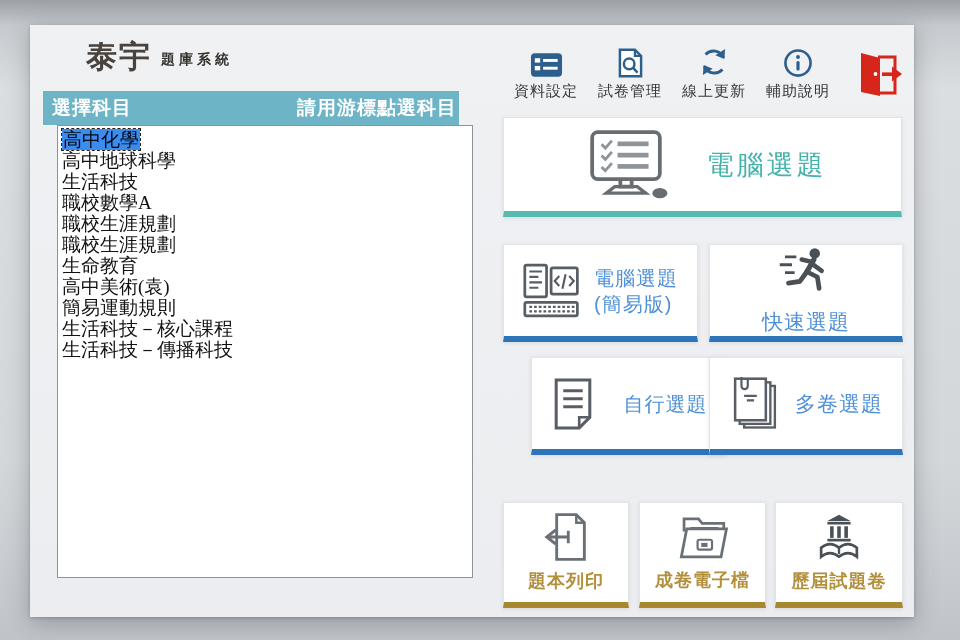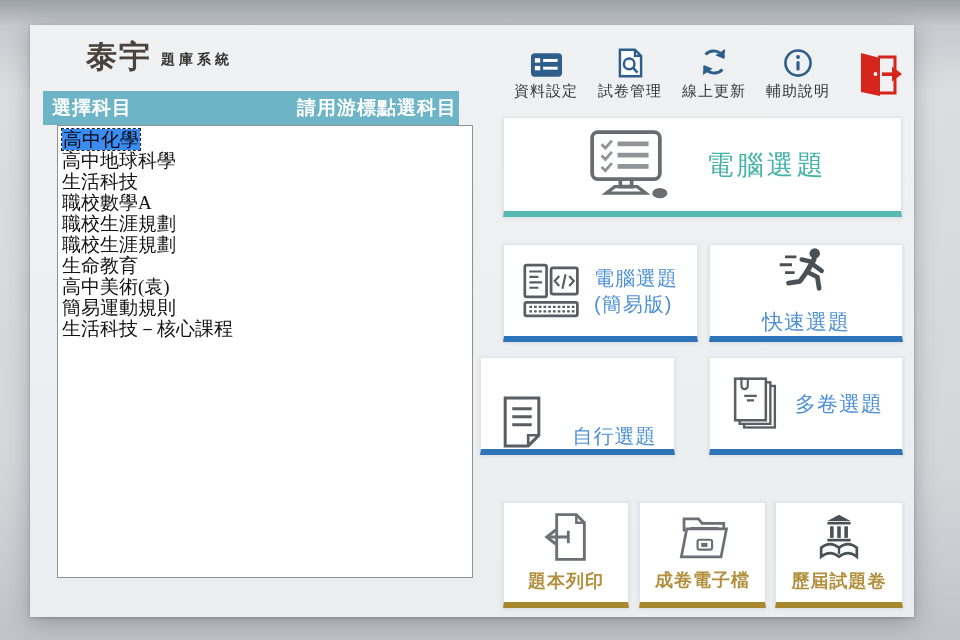--- a/index.html
+++ b/index.html
@@ -46,21 +46,21 @@
     box-shadow:0 1px 4px rgba(90,95,105,.14);
     display:flex; align-items:center; justify-content:center; cursor:pointer;
   }
   .abtn.teal { border-bottom-color:#56bab0; }
   .abtn.blue { border-bottom-color:#2d74b8; }
   .abtn.gold { border-bottom-color:#a8882e; }
   .btn-primary   { left:473px; top:92px;  width:399px; height:100px; gap:34px; }
   .btn-primary .lbl { font-size:27px; color:#45b3aa; letter-spacing:3px; }
   .btn-csimple   { left:473px; top:219px; width:195px; height:98px; gap:13px; }
   .btn-quick     { left:679px; top:219px; width:194px; height:98px; gap:15px;flex-direction:column; }
-  .btn-self      { left:450px; top:332px; width:195px; height:98px; gap:28px;align-items:flex-end; }
+  .btn-self      { left:501px; top:332px; width:195px; height:98px; gap:28px; }
   .btn-multi     { left:679px; top:332px; width:194px; height:98px; gap:14px; }
   .blue-lbl { font-size:20px; color:#4e90d6; letter-spacing:1px; line-height:26px; }
   .btn-quick .blue-lbl, .btn-multi .blue-lbl { font-size:21px; }
   .gold-row { flex-direction:column; gap:7px; }
   .btn-print { left:473px; top:477px; width:126px; height:106px; }
   .btn-efile { left:609px; top:477px; width:127px; height:106px;text-align:center; }
   .btn-past  { left:745px; top:477px; width:128px; height:106px; }
   .gold-lbl { font-size:18px; color:#b2903d; font-weight:bold; letter-spacing:1px; white-space:nowrap; }
   svg { display:block; }
 </style>
@@ -140,20 +140,21 @@
     <li><span class="sel">高中化學</span></li>
     <li>高中地球科學</li>
     <li>生活科技</li>
     <li>職校數學A</li>
     <li>職校生涯規劃</li>
     <li>職校生涯規劃</li>
     <li>生命教育</li>
     <li>高中美術(袁)</li>
     <li>簡易運動規則</li>
     <li>生活科技－核心課程</li>
+    <li>生活科技－傳播科技</li>
   </ul>
 
   <div class="abtn teal btn-primary">
     <span>
       <svg width="94" height="70" viewBox="0 0 100 74">
         <rect x="14" y="2" width="72" height="50" rx="6" fill="#fff" stroke="#686d72" stroke-width="4"></rect>
         <path d="M24 15 l4 4 l7 -8" fill="none" stroke="#8f9499" stroke-width="3"></path>
         <path d="M24 27 l4 4 l7 -8" fill="none" stroke="#8f9499" stroke-width="3"></path>
         <path d="M24 39 l4 4 l7 -8" fill="none" stroke="#8f9499" stroke-width="3"></path>
         <rect x="41" y="12" width="33" height="5" fill="#8f9499"></rect>

